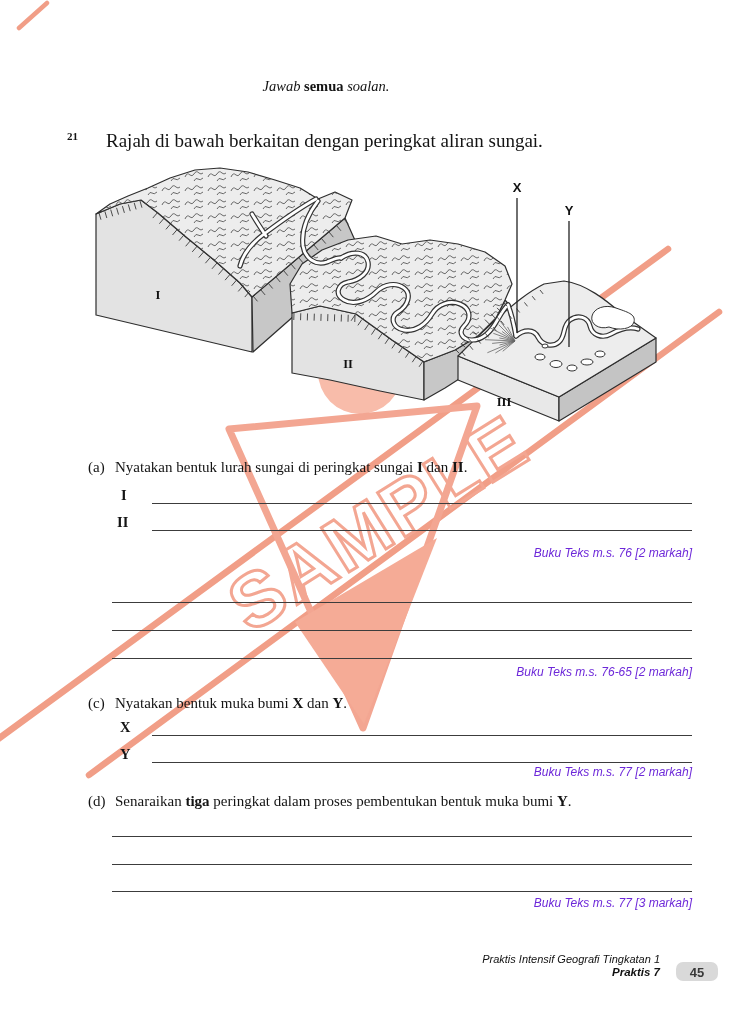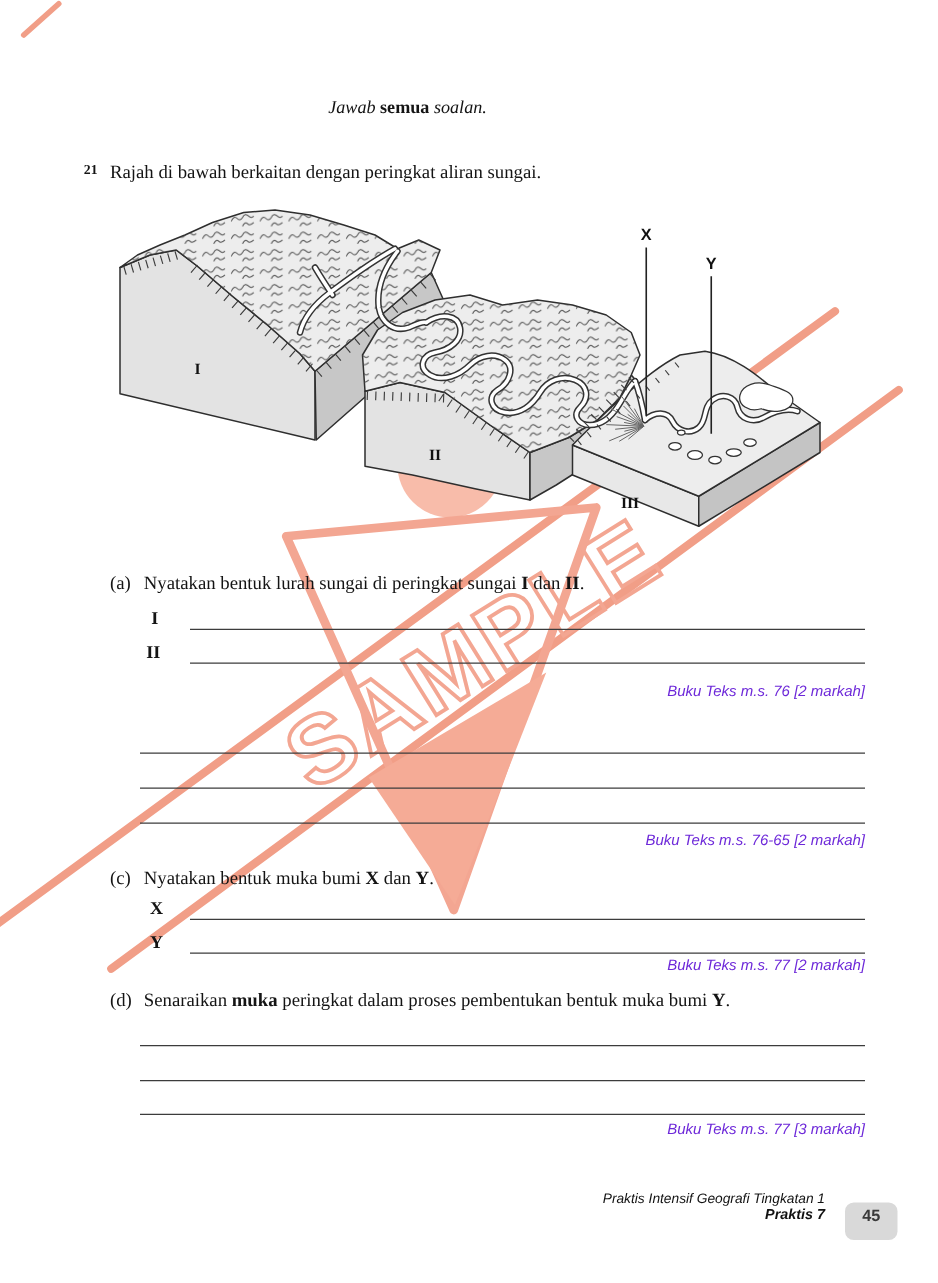--- a/index.html
+++ b/index.html
@@ -5,33 +5,33 @@
   html,body{margin:0;padding:0;background:#fff;}
   .page{position:relative;width:750px;height:1026px;background:#fff;overflow:hidden;
         font-family:"Liberation Serif",serif;color:#141414;}
   svg.layer{position:absolute;left:0;top:0;width:750px;height:1026px;pointer-events:none;}
   .title{position:absolute;left:0;top:55px;width:750px;text-align:center;
          font-family:"Liberation Sans",sans-serif;font-weight:bold;font-size:17.5px;}
   .subtitle{position:absolute;left:0;top:78px;width:652px;text-align:center;font-size:14.5px;}
   .subtitle .it{font-style:italic;}
   .subtitle .b{font-weight:bold;}
   .qnum{position:absolute;left:67px;top:130px;font-weight:bold;font-size:11px;}
-  .qtext{position:absolute;left:88px;top:130px;font-size:15px;}
+  .qtext{position:absolute;left:106px;top:130px;font-size:19px;}
   .phead{position:absolute;left:88px;font-size:15px;white-space:nowrap;}
   .phead .plabel{display:inline-block;width:27px;}
   .phead b{font-weight:bold;}
   .alabel{position:absolute;font-size:14.5px;font-weight:bold;}
   .aline{position:absolute;height:0;border-top:1.2px solid #3c3c3c;}
   .ref{position:absolute;right:58px;font-family:"Liberation Sans",sans-serif;
        font-style:italic;font-size:12px;color:#6d28d9;}
   .footer{position:absolute;right:90px;top:953px;text-align:right;
           font-family:"Liberation Sans",sans-serif;font-style:italic;color:#111;line-height:13px;}
   .footer .l1{font-size:11px;margin-left:28px;}
   .footer .l2{font-size:11.5px;font-weight:bold;}
-  .badge{position:absolute;left:676px;top:962px;width:42px;height:30px;background:#d9d9d9;
+  .badge{position:absolute;left:676px;top:962px;width:42px;height:19px;background:#d9d9d9;
          border-radius:7px;text-align:center;line-height:22px;
          font-family:"Liberation Sans",sans-serif;font-weight:bold;font-size:13px;color:#3a3a3a;}
   
   .top{fill:#ededed;stroke:#2e2e2e;stroke-width:1.2;stroke-linejoin:round;}
   .tex{fill:url(#forest);stroke:none;}
   .facef{fill:#e3e3e3;stroke:#2e2e2e;stroke-width:1.2;stroke-linejoin:round;}
   .facer{fill:#c7c7c7;stroke:#2e2e2e;stroke-width:1.2;stroke-linejoin:round;}
   .facel3{fill:#e8e8e8;stroke:#2e2e2e;stroke-width:1.2;stroke-linejoin:round;}
   .facer3{fill:#c4c4c4;stroke:#2e2e2e;stroke-width:1.2;stroke-linejoin:round;}
   .ro{fill:none;stroke:#333;stroke-width:5.2;stroke-linecap:round;}
@@ -241,21 +241,21 @@
   <div class="aline" style="left:112px;right:58px;top:658px"></div>
   <div class="ref" style="top:665px">Buku Teks m.s. 76-65 [2 markah]</div>
 
   <div class="phead" style="top:695px"><span class="plabel">(c)</span><span><span>Nyatakan bentuk muka bumi </span><b>X</b><span> dan </span><b>Y</b><span>.</span></span></div>
   <div class="alabel" style="left:120px;top:719px">X</div>
   <div class="aline" style="left:152px;right:58px;top:735px"></div>
   <div class="alabel" style="left:120px;top:746px">Y</div>
   <div class="aline" style="left:152px;right:58px;top:762px"></div>
   <div class="ref" style="top:765px">Buku Teks m.s. 77 [2 markah]</div>
 
-  <div class="phead" style="top:793px"><span class="plabel">(d)</span><span><span>Senaraikan </span><b>muka</b><span> peringkat dalam proses pembentukan bentuk muka bumi </span><b>Y</b><span>.</span></span></div>
+  <div class="phead" style="top:793px"><span class="plabel">(d)</span><span><span>Senaraikan </span><b>tiga</b><span> peringkat dalam proses pembentukan bentuk muka bumi </span><b>Y</b><span>.</span></span></div>
   <div class="aline" style="left:112px;right:58px;top:836px"></div>
   <div class="aline" style="left:112px;right:58px;top:864px"></div>
   <div class="aline" style="left:112px;right:58px;top:891px"></div>
   <div class="ref" style="top:896px">Buku Teks m.s. 77 [3 markah]</div>
 
   <div class="footer">
     <div class="l1">Praktis Intensif Geografi Tingkatan 1</div>
     <div class="l2">Praktis 7</div>
   </div>
   <div class="badge">45</div>

